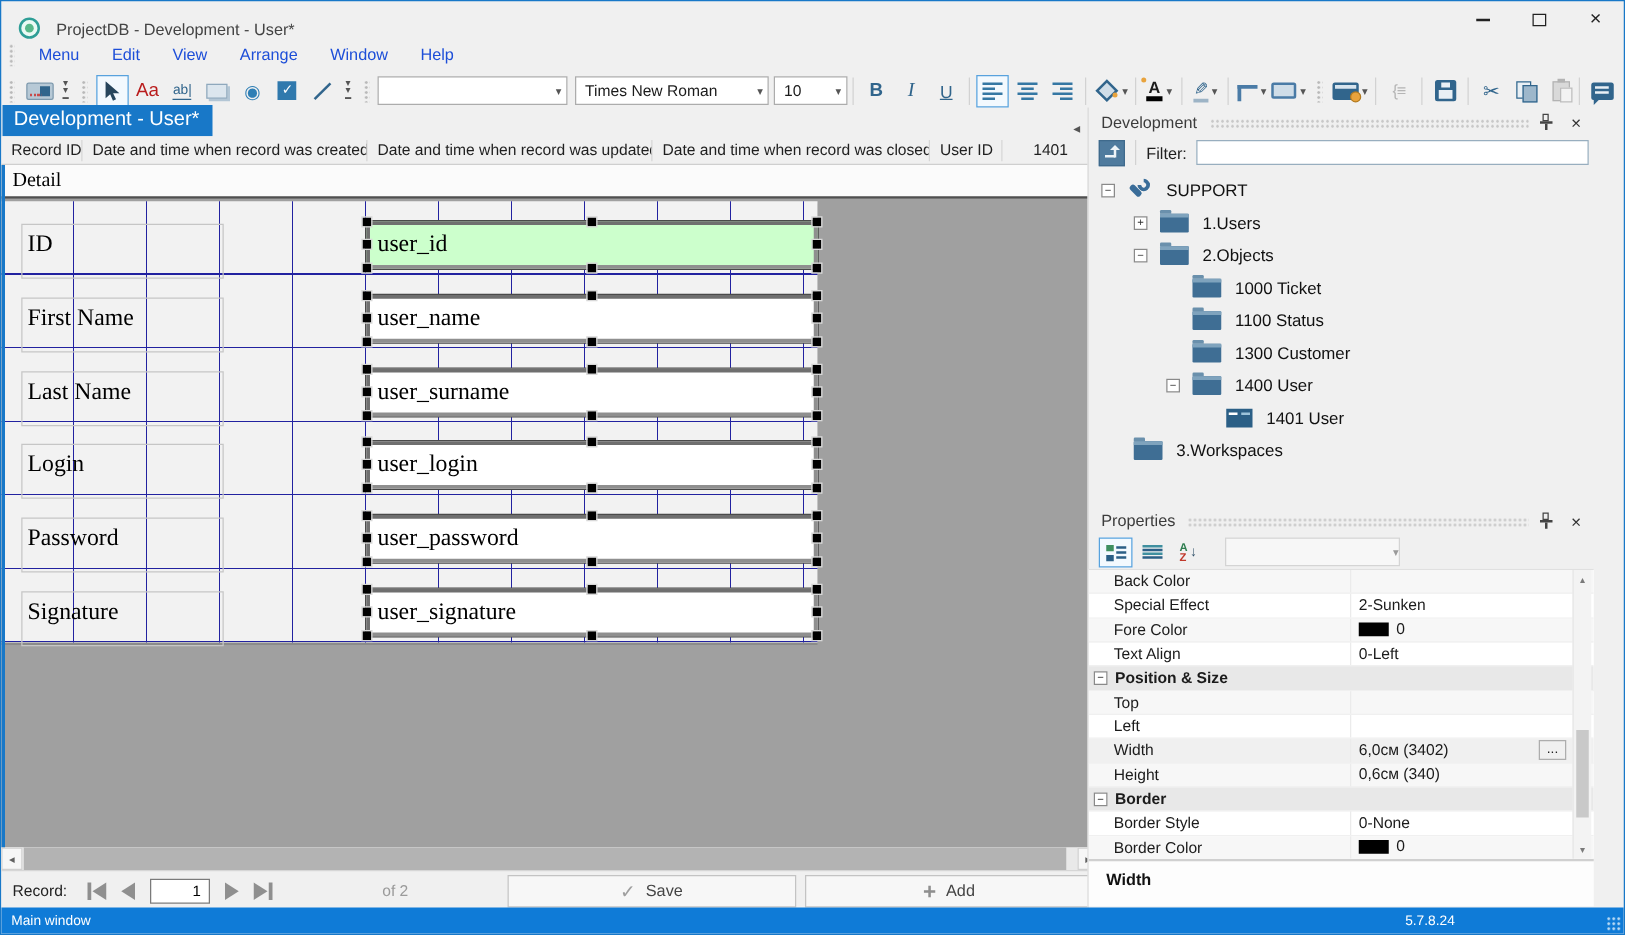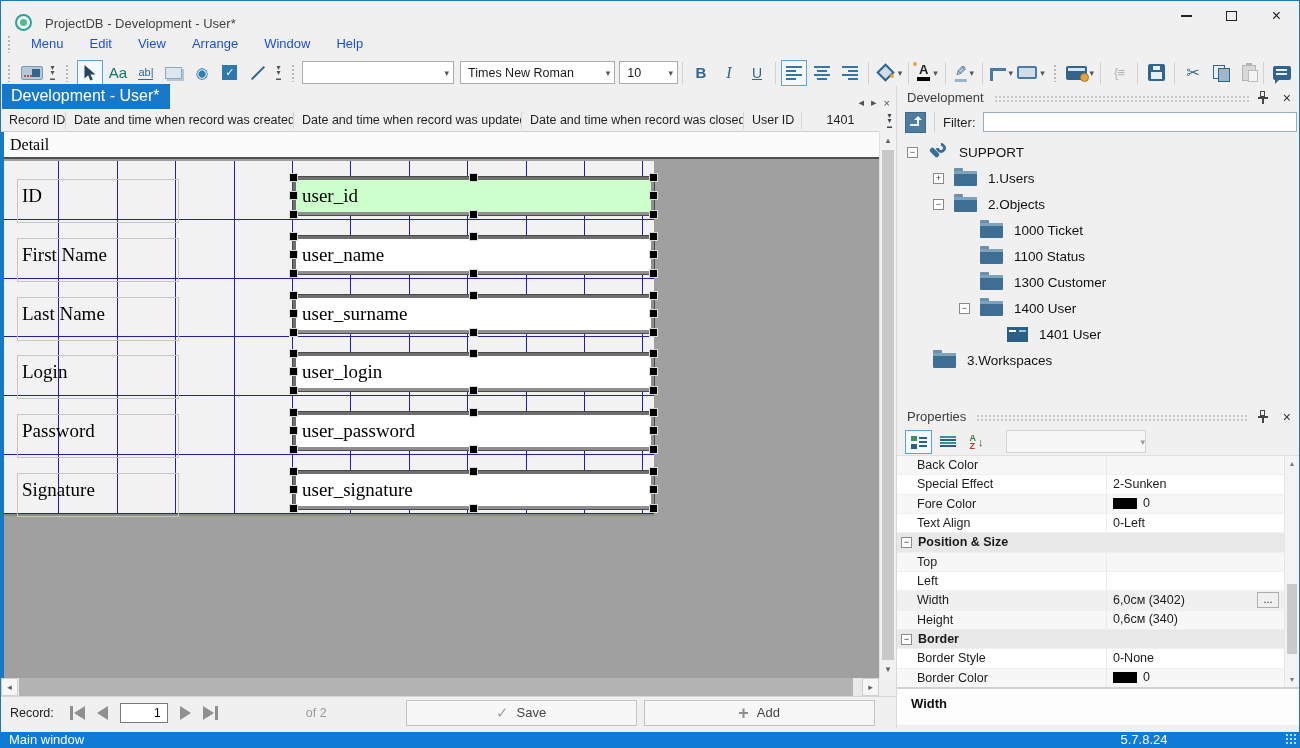--- a/index.html
+++ b/index.html
@@ -39,21 +39,21 @@
          line-height:5px; margin:0 4px; }
   .ovf span::after { content:"▾"; } .ovf .bar::after { content:"▬"; font-size:5px; }
   .combo { height:23px; background:#fff; border:1px solid #acacac; display:flex; align-items:center;
            padding:0 4px 0 7px; font-size:12.5px; color:#1b1b1b; }
   .combo .caret { margin-left:auto; }
   
   .ic-card { width:22px; height:14px; background:#b7c9d6; border:1px solid #7d99ad; border-radius:2px; position:relative; }
   .ic-card::before { content:""; position:absolute; right:2px; top:2px; width:8px; height:8px; background:#31658c; }
   .ic-card::after { content:""; position:absolute; left:2px; bottom:2px; width:9px; height:2px;
                     background:repeating-linear-gradient(to right,#c84b4b 0 2px,transparent 2px 3px); }
-  .ic-aa { font-size:15px; color:#0f766e; }
+  .ic-aa { font-size:15px; color:#b91c1c; }
   .ic-abl { font-size:11px; color:#31658c; border-bottom:1px solid #31658c; padding-bottom:1px; }
   .ic-btnface { width:17px; height:12px; background:#dce6ee; border:1px solid #8fa8bc; box-shadow:2px 2px 0 #b3c6d5; }
   .ic-radio { font-size:15px; color:#2f7fb5; }
   .ic-check { width:15px; height:15px; background:#3079ad; color:#fff; font-size:11px; line-height:15px; text-align:center; }
   .ic-line { width:18px; height:2px; background:#31658c; transform:rotate(-45deg); }
   .ic-b { font-weight:bold; font-size:15px; color:#31658c; }
   .ic-i { font-family:"Liberation Serif",serif; font-style:italic; font-size:16px; color:#31658c; }
   .ic-u { text-decoration:underline; font-size:14px; color:#31658c; }
   .align-ic { display:flex; flex-direction:column; gap:2px; width:16px; }
   .align-ic i { height:2px; background:#3577a3; display:block; }
@@ -156,21 +156,21 @@
   .rec-input { width:48px; height:20px; border:1px solid #7a7a7a; background:#fff; text-align:right;
                padding-right:6px; font-size:12px; font-family:"Liberation Sans",sans-serif; }
   .of-text { color:#9a9a9a; margin-left:88px; }
   .bar-btn { height:26px; width:231px; background:#f7f7f7; border:1px solid #c3c3c3; display:flex;
              align-items:center; justify-content:center; gap:8px; color:#444; font-size:13px; }
   .bar-btn .bicon { color:#9f9f9f; font-size:15px; }
   .btn-save { margin-left:79px; } .btn-add { margin-left:7px; }
   .plus-ic { color:#8f8f8f; font-size:18px; font-weight:bold; line-height:14px; }
 
   
-  .rightpanel { position:absolute; left:895px; top:85px; width:405px; height:642px; background:#f0f0f0;
+  .rightpanel { position:absolute; left:869px; top:85px; width:405px; height:642px; background:#f0f0f0;
                 border-left:1px solid #d9d9d9; }
   .panel-hdr { height:23px; display:flex; align-items:center; padding:0 6px 0 10px; color:#3c3c3c; font-size:13px; }
   .dots { flex:1 1 auto; height:8px; margin:2px 8px 0 10px;
           background-image:radial-gradient(#c9c9c9 1px, transparent 1.2px); background-size:4px 4px; }
   .pin { width:12px; height:13px; position:relative; margin-right:10px; }
   .pin i { position:absolute; background:#444; }
   .pin .p1 { left:3px; top:0; width:5px; height:6px; border:1px solid #444; background:#f0f0f0; }
   .pin .p2 { left:1px; top:6px; width:10px; height:2px; }
   .pin .p3 { left:5px; top:8px; width:2px; height:5px; }
   .panel-x { color:#333; font-size:14px; line-height:1; padding:0 4px; }
@@ -244,22 +244,22 @@
   .pg-scroll { position:absolute; right:2px; top:0; width:15px; height:100%; background:#f3f3f3;
                border-left:1px solid #e6e6e6; }
   .pg-scroll .arr { position:absolute; left:0; width:100%; height:15px; color:#7a7a7a; font-size:8px;
                text-align:center; line-height:15px; }
   .pg-scroll .thumb { position:absolute; left:2px; right:2px; top:128px; height:70px; background:#c9c9c9; }
 
   .props-desc { height:38px; background:#fdfdfd; border-top:2px solid #d0d0d0; padding:7px 0 0 14px; }
   .props-desc .t { font-weight:bold; font-size:13px; color:#111; }
 
   
-  .statusbar { position:absolute; left:0; bottom:0; width:100%; height:15px; background:#0f7bd7;
-               color:#fff; font-size:13px; display:flex; align-items:center; }
+  .statusbar { position:absolute; left:0; bottom:0; width:100%; height:21px; background:#0f7bd7;
+               color:#fff; font-size:11px; display:flex; align-items:center; }
   .status-left { padding-left:8px; }
   .status-version { position:absolute; left:1103px; width:80px; text-align:center; }
   .status-grip { position:absolute; right:2px; bottom:2px; width:12px; height:12px;
                background-image:radial-gradient(#bcdcf5 1px, transparent 1.2px); background-size:4px 4px; }
 </style>
 </head>
 <body>
 
 <div id="window">
 

